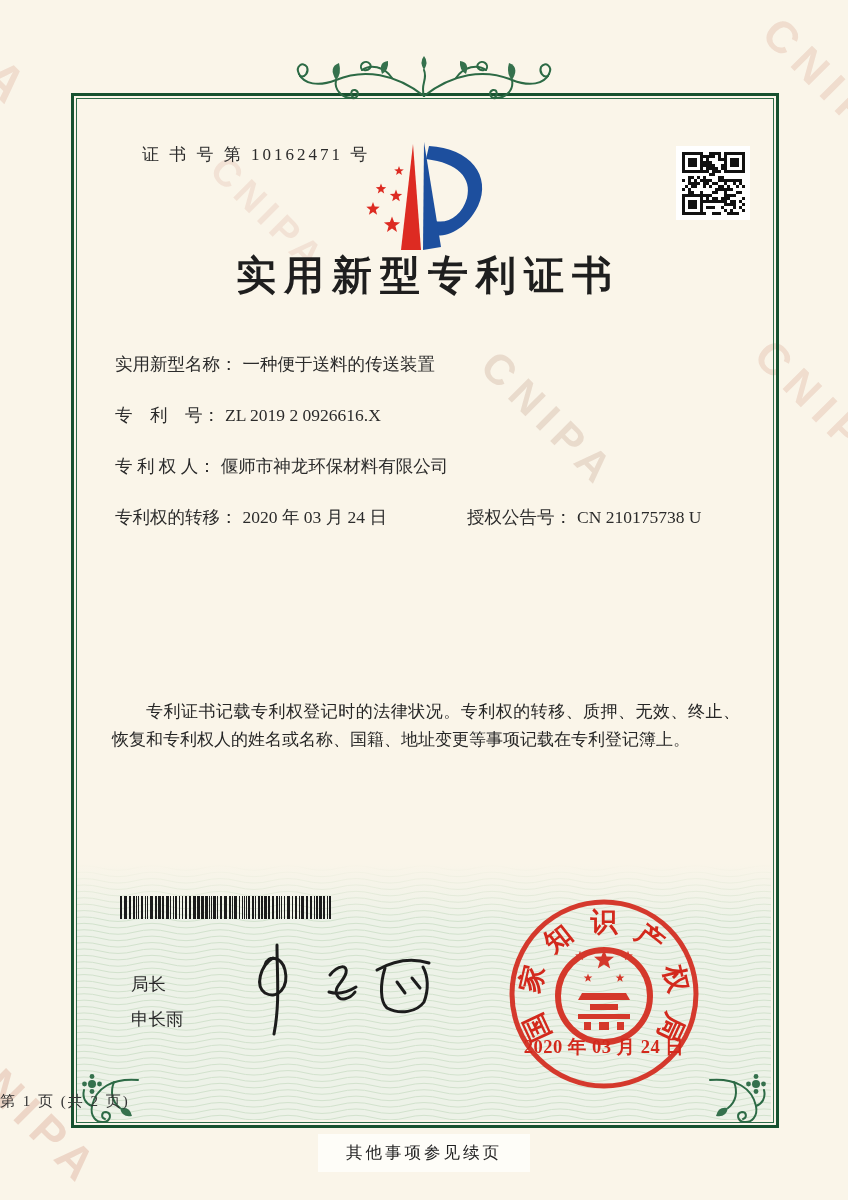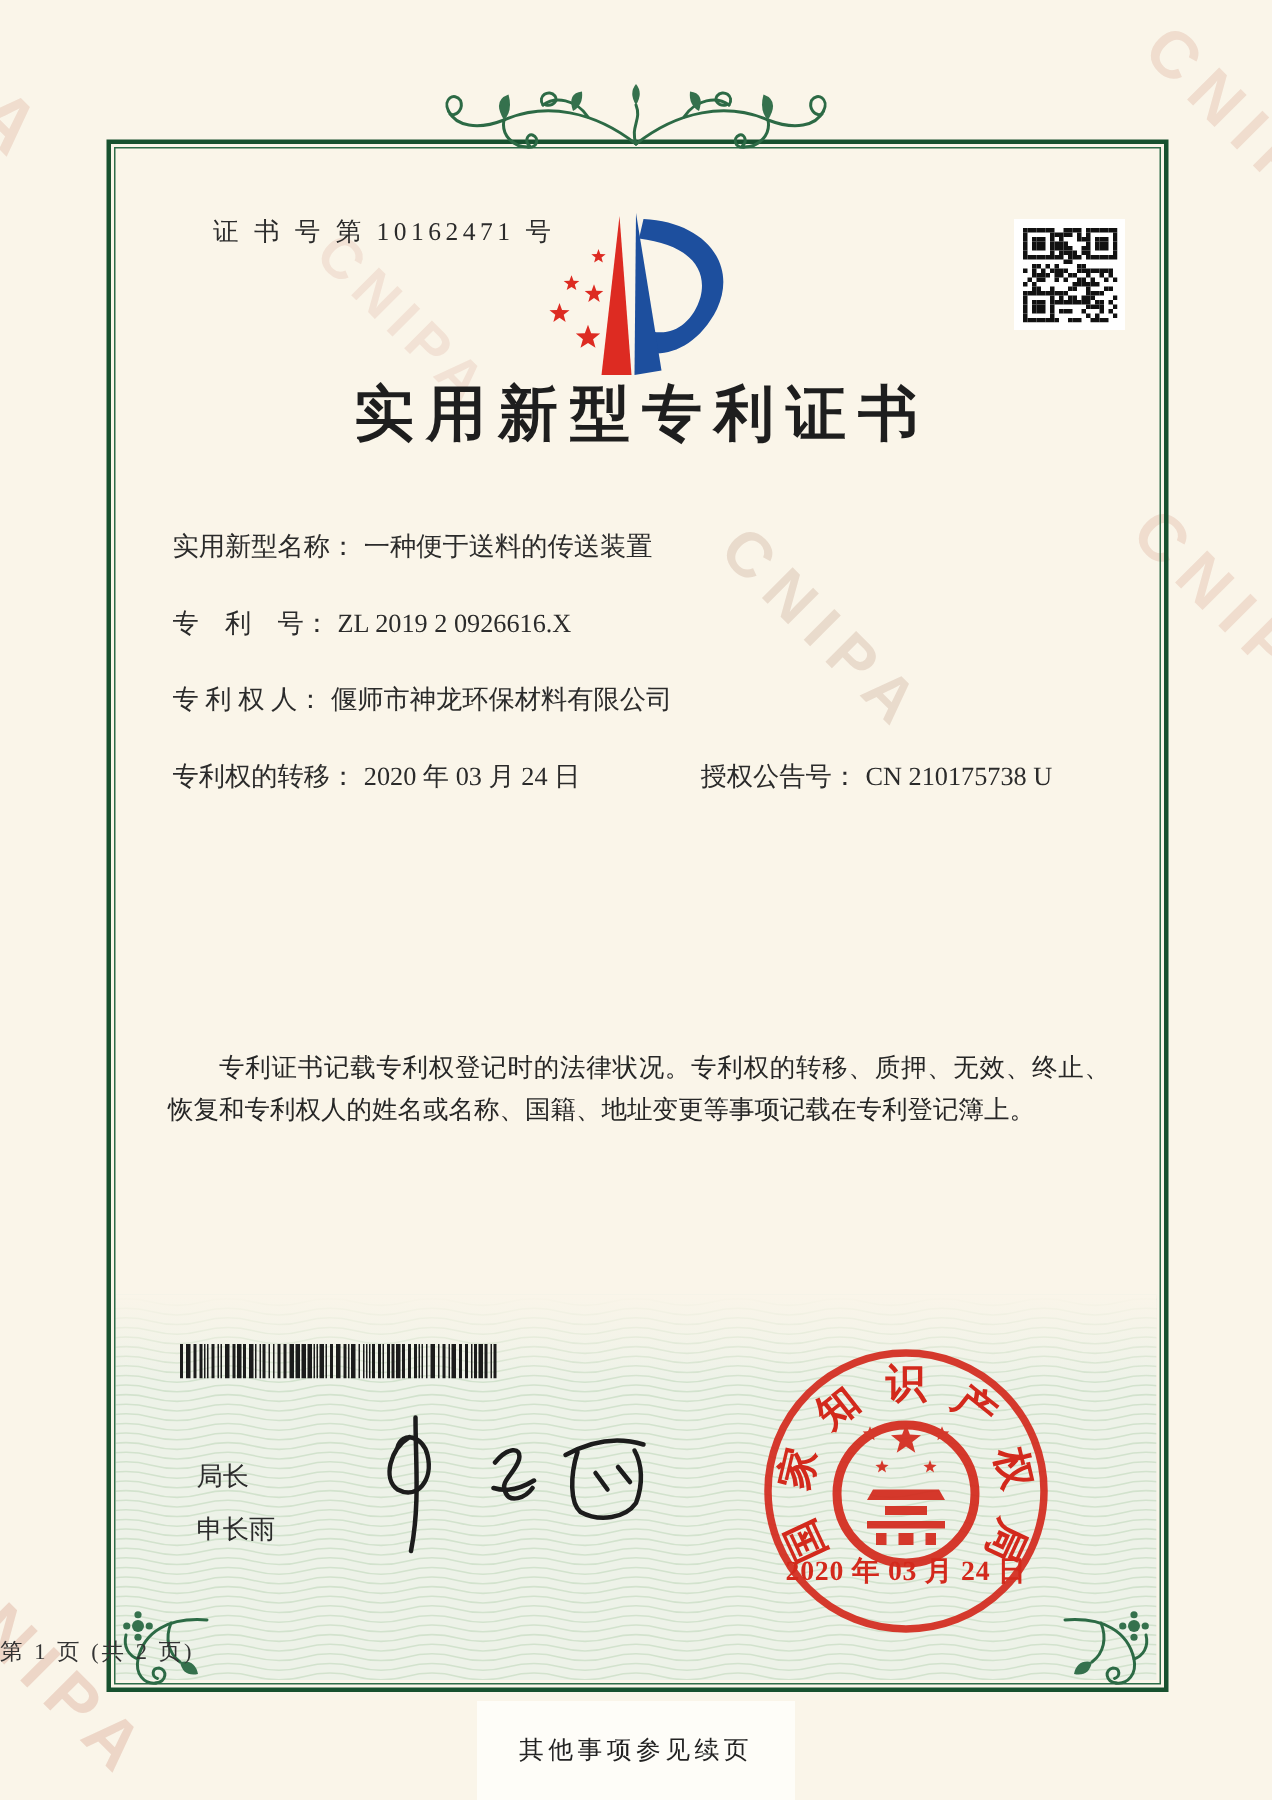--- a/index.html
+++ b/index.html
@@ -70,21 +70,21 @@
   .seal-date{
     position:absolute;left:506px;top:1034px;width:196px;text-align:center;
     color:#d3291c;font-size:18.5px;font-weight:bold;letter-spacing:0.5px;white-space:pre;
   }
   .page-num{
     position:absolute;left:0;top:1092px;width:848px;text-align:left;
     font-size:15px;letter-spacing:2px;color:#333;
   }
   .note-box{
     position:absolute;left:50%;top:1134px;transform:translateX(-50%);
-    background:#fefdf8;padding:22px 28px;font-size:16.5px;letter-spacing:3px;color:#222;
+    background:#fefdf8;padding:8px 28px;font-size:16.5px;letter-spacing:3px;color:#222;
     white-space:nowrap;
   }
 </style>
 </head>
 <body>
 
 <div class="page">
 
   <div class="wm wm1">CNIPA</div>
   <div class="wm wm2">CNIPA</div>

